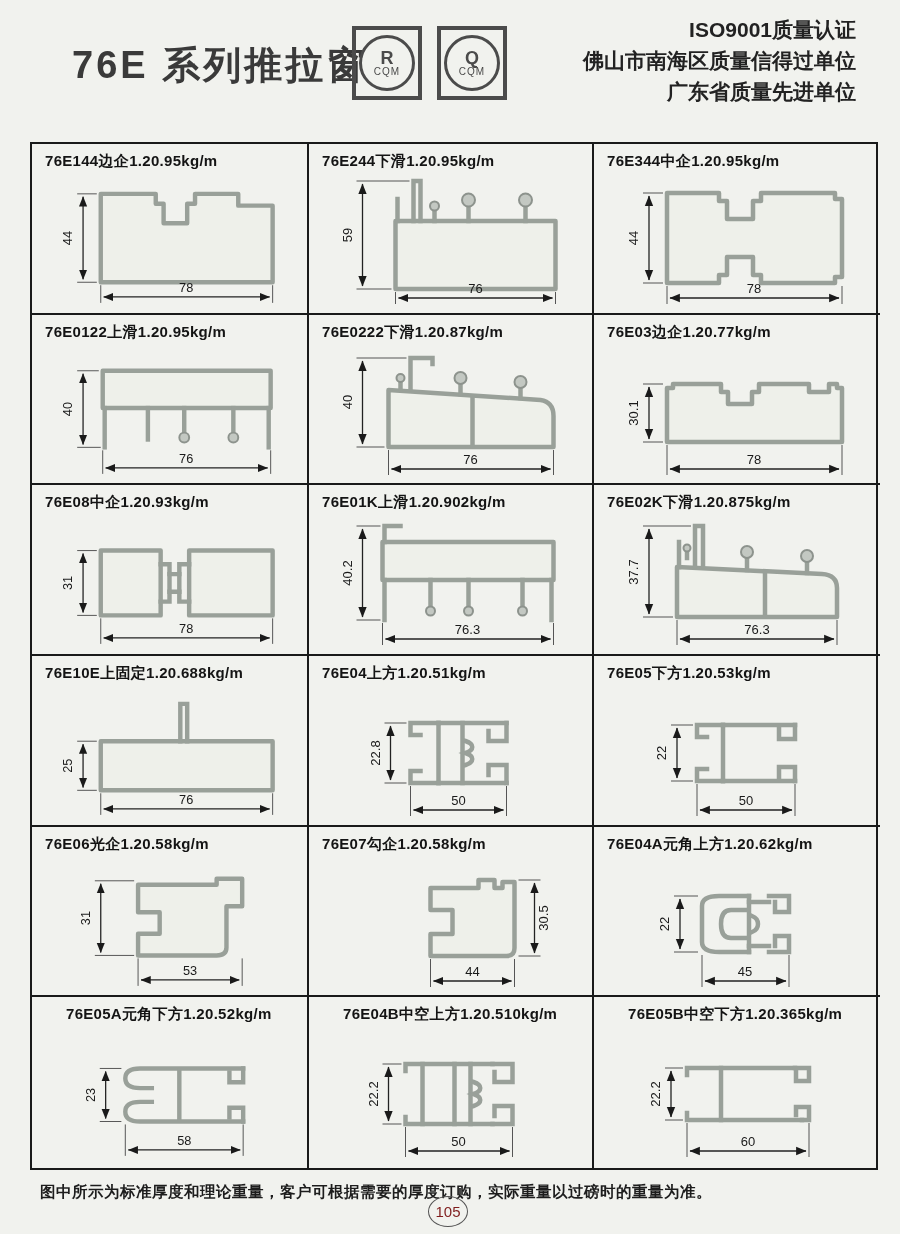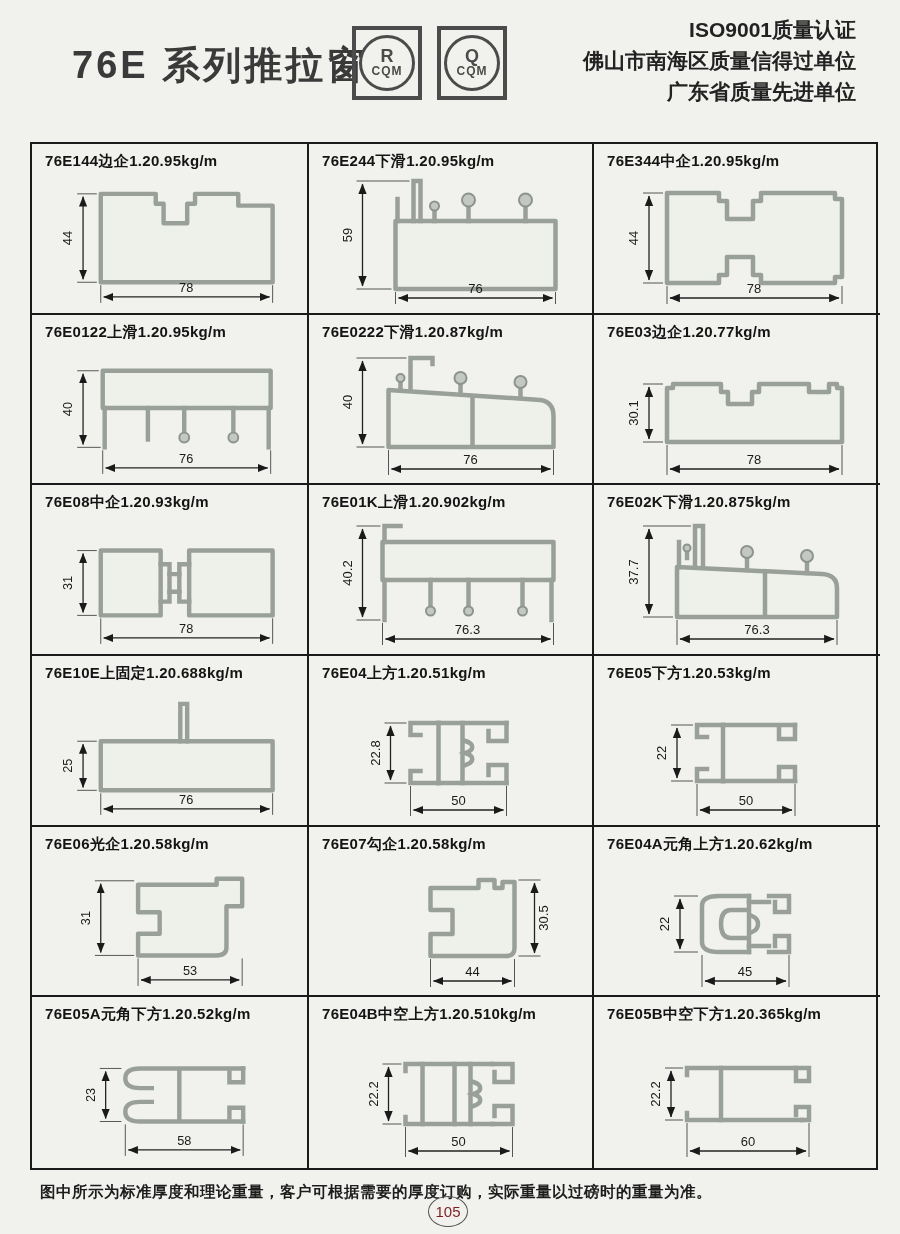--- a/index.html
+++ b/index.html
@@ -3,29 +3,29 @@
 <meta charset="utf-8">
 <style>
   html,body{margin:0;padding:0;}
   .page{position:relative;width:900px;height:1234px;background:#f1f2ee;font-family:"Liberation Sans",sans-serif;overflow:hidden;}
   
   .title{position:absolute;left:64px;top:40px;font-size:38px;font-weight:700;color:#3a3a3a;letter-spacing:3px;margin-left:8px;}
   .badges{position:absolute;left:352px;top:26px;display:flex;gap:15px;}
   .badge{width:62px;height:66px;border:4px solid #4b4b4b;display:flex;align-items:center;justify-content:center;}
   .badge-circle{width:50px;height:50px;border:3px solid #4b4b4b;border-radius:50%;display:flex;flex-direction:column;align-items:center;justify-content:center;}
   .badge-letter{font-size:18px;font-weight:700;color:#4b4b4b;line-height:16px;}
-  .badge-sub{font-size:12px;font-weight:700;color:#4b4b4b;letter-spacing:1px;}
+  .badge-sub{font-size:10px;font-weight:400;color:#4b4b4b;letter-spacing:1px;}
   .certs{position:absolute;right:44px;top:14px;text-align:right;font-size:21px;font-weight:700;color:#222;line-height:31px;}
   
   .grid{position:absolute;left:30px;top:142px;width:848px;height:1028px;display:grid;
         grid-template-columns:277px 285px 286px;grid-template-rows:repeat(6,1fr);
         border:2.5px solid #1a1a1a;box-sizing:border-box;}
   .cell{position:relative;border-right:2px solid #1a1a1a;border-bottom:2px solid #1a1a1a;overflow:hidden;}
   .cell:nth-child(3n){border-right:none;text-align:center;}
-  .cell:nth-last-child(-n+3){border-bottom:none;}
+  .cell:nth-last-child(-n+3){border-bottom:none;padding-left:21px;}
   .lbl{display:flex;padding:8px 0 0 13px;font-size:15px;font-weight:700;color:#141414;letter-spacing:.3px;white-space:nowrap;}
   .draw{position:absolute;left:0;top:27px;width:100%;height:140px;}
   
   .p{fill:#eef0ea;stroke:#99a099;stroke-width:4.5;stroke-linejoin:round;}
   .t{fill:none;stroke:#99a099;stroke-width:4.5;stroke-linecap:square;stroke-linejoin:miter;}
   .b{fill:#c3c8c2;stroke:#8d938d;stroke-width:2;}
   .d{stroke:#222;stroke-width:1.3;fill:none;}
   .e{stroke:#555;stroke-width:1;}
   .dt{font-size:13px;fill:#1a1a1a;font-family:"Liberation Sans",sans-serif;}
   

